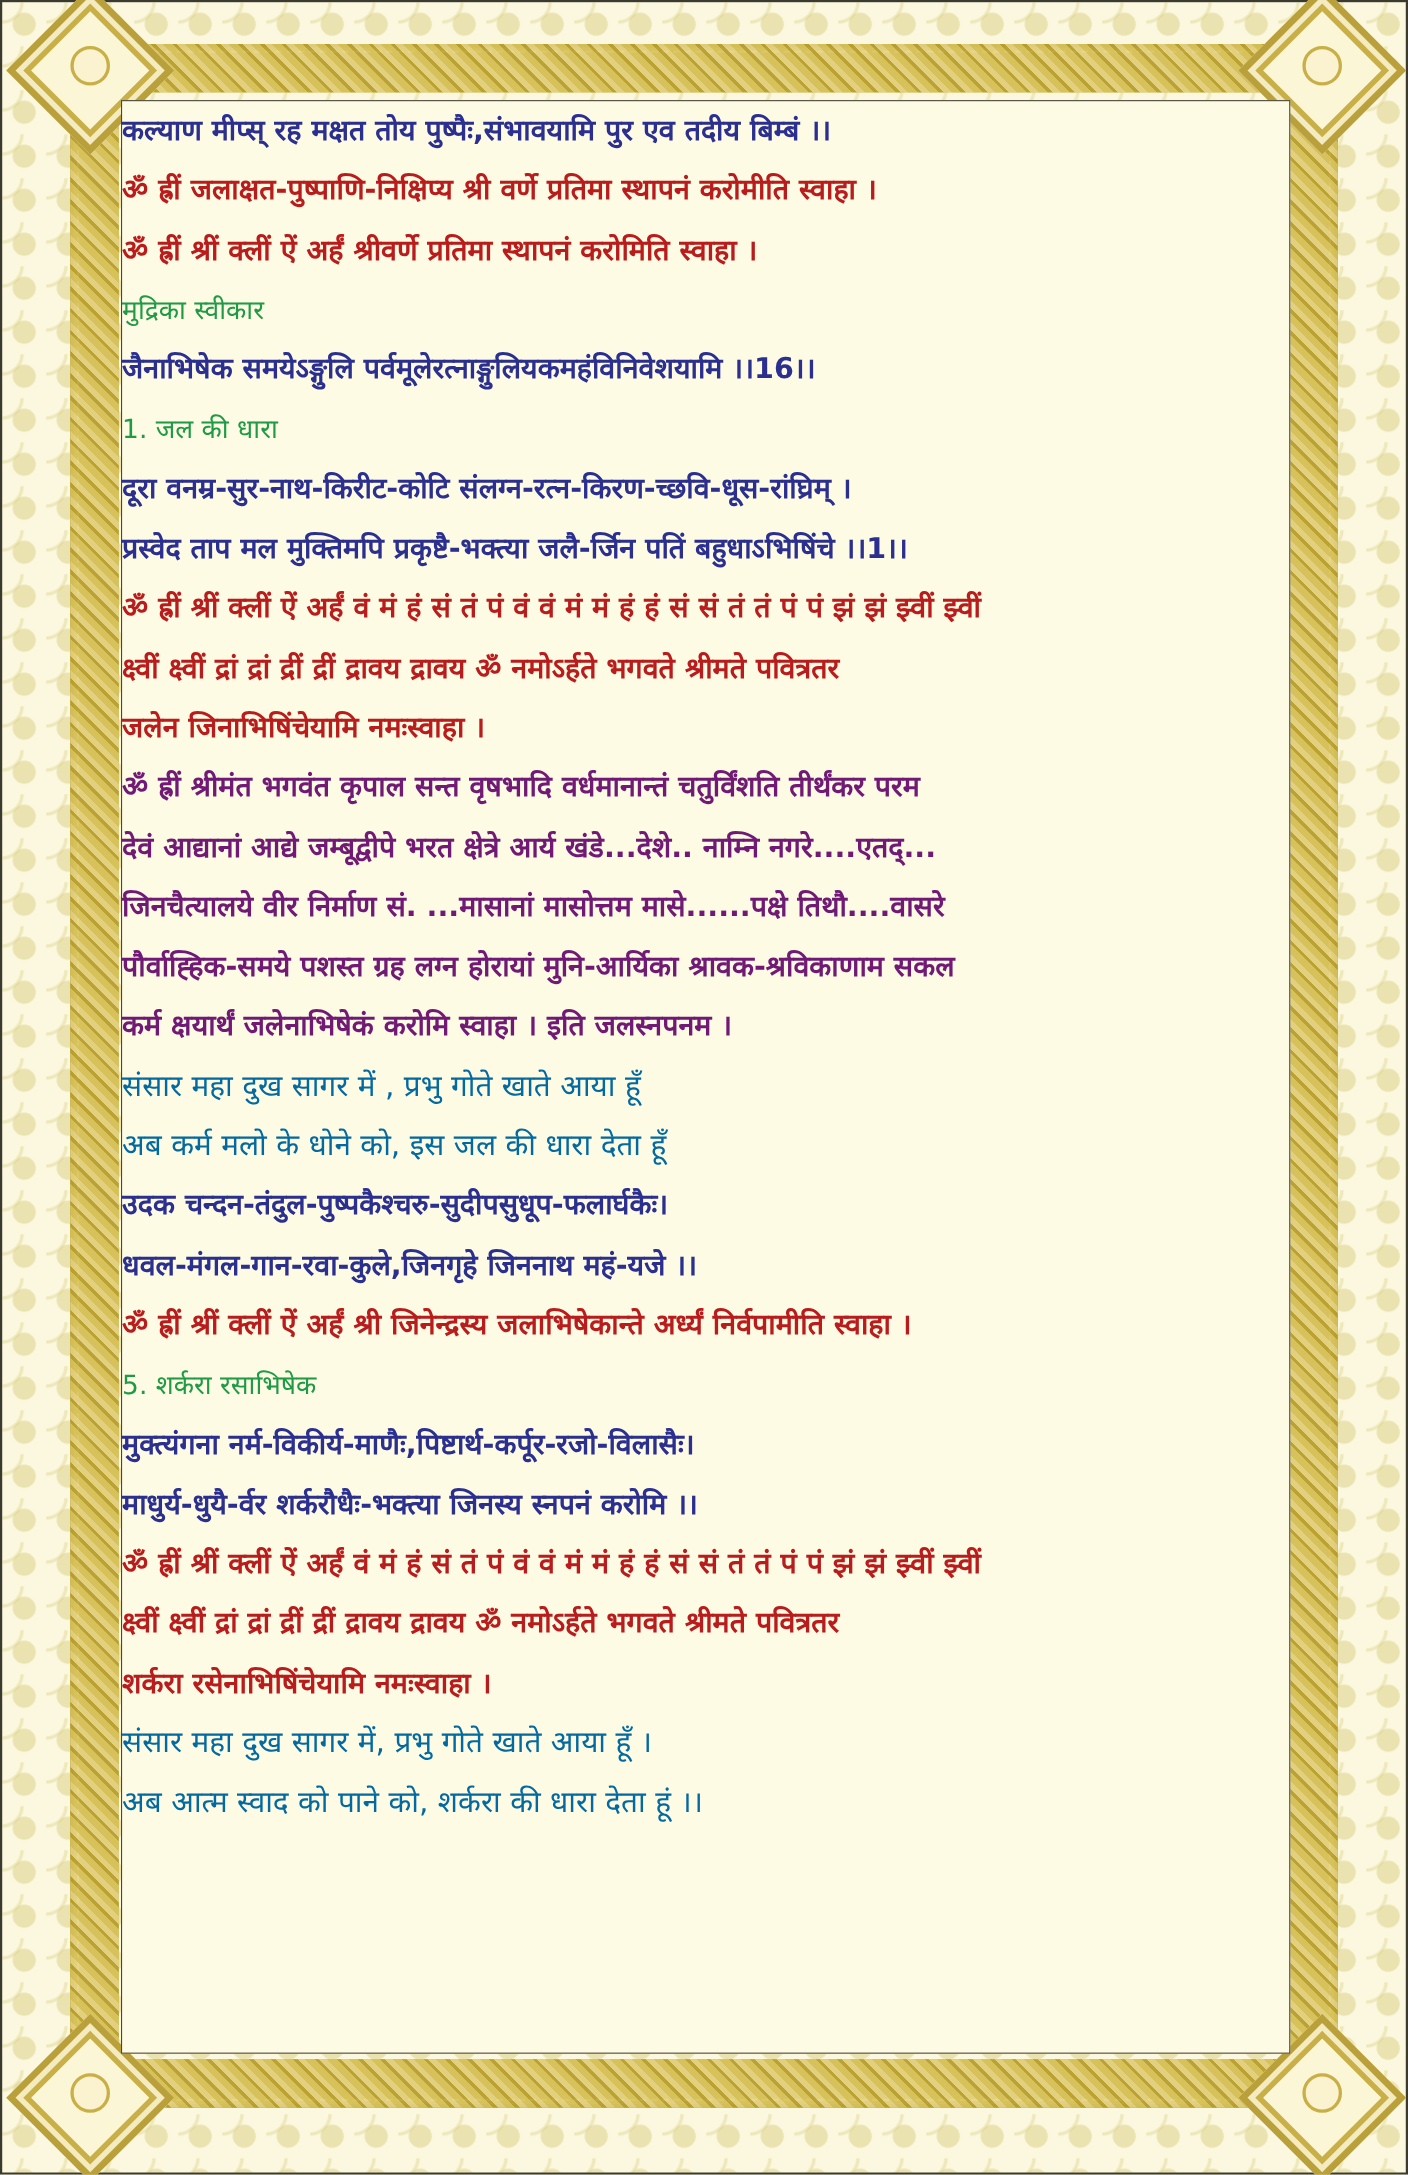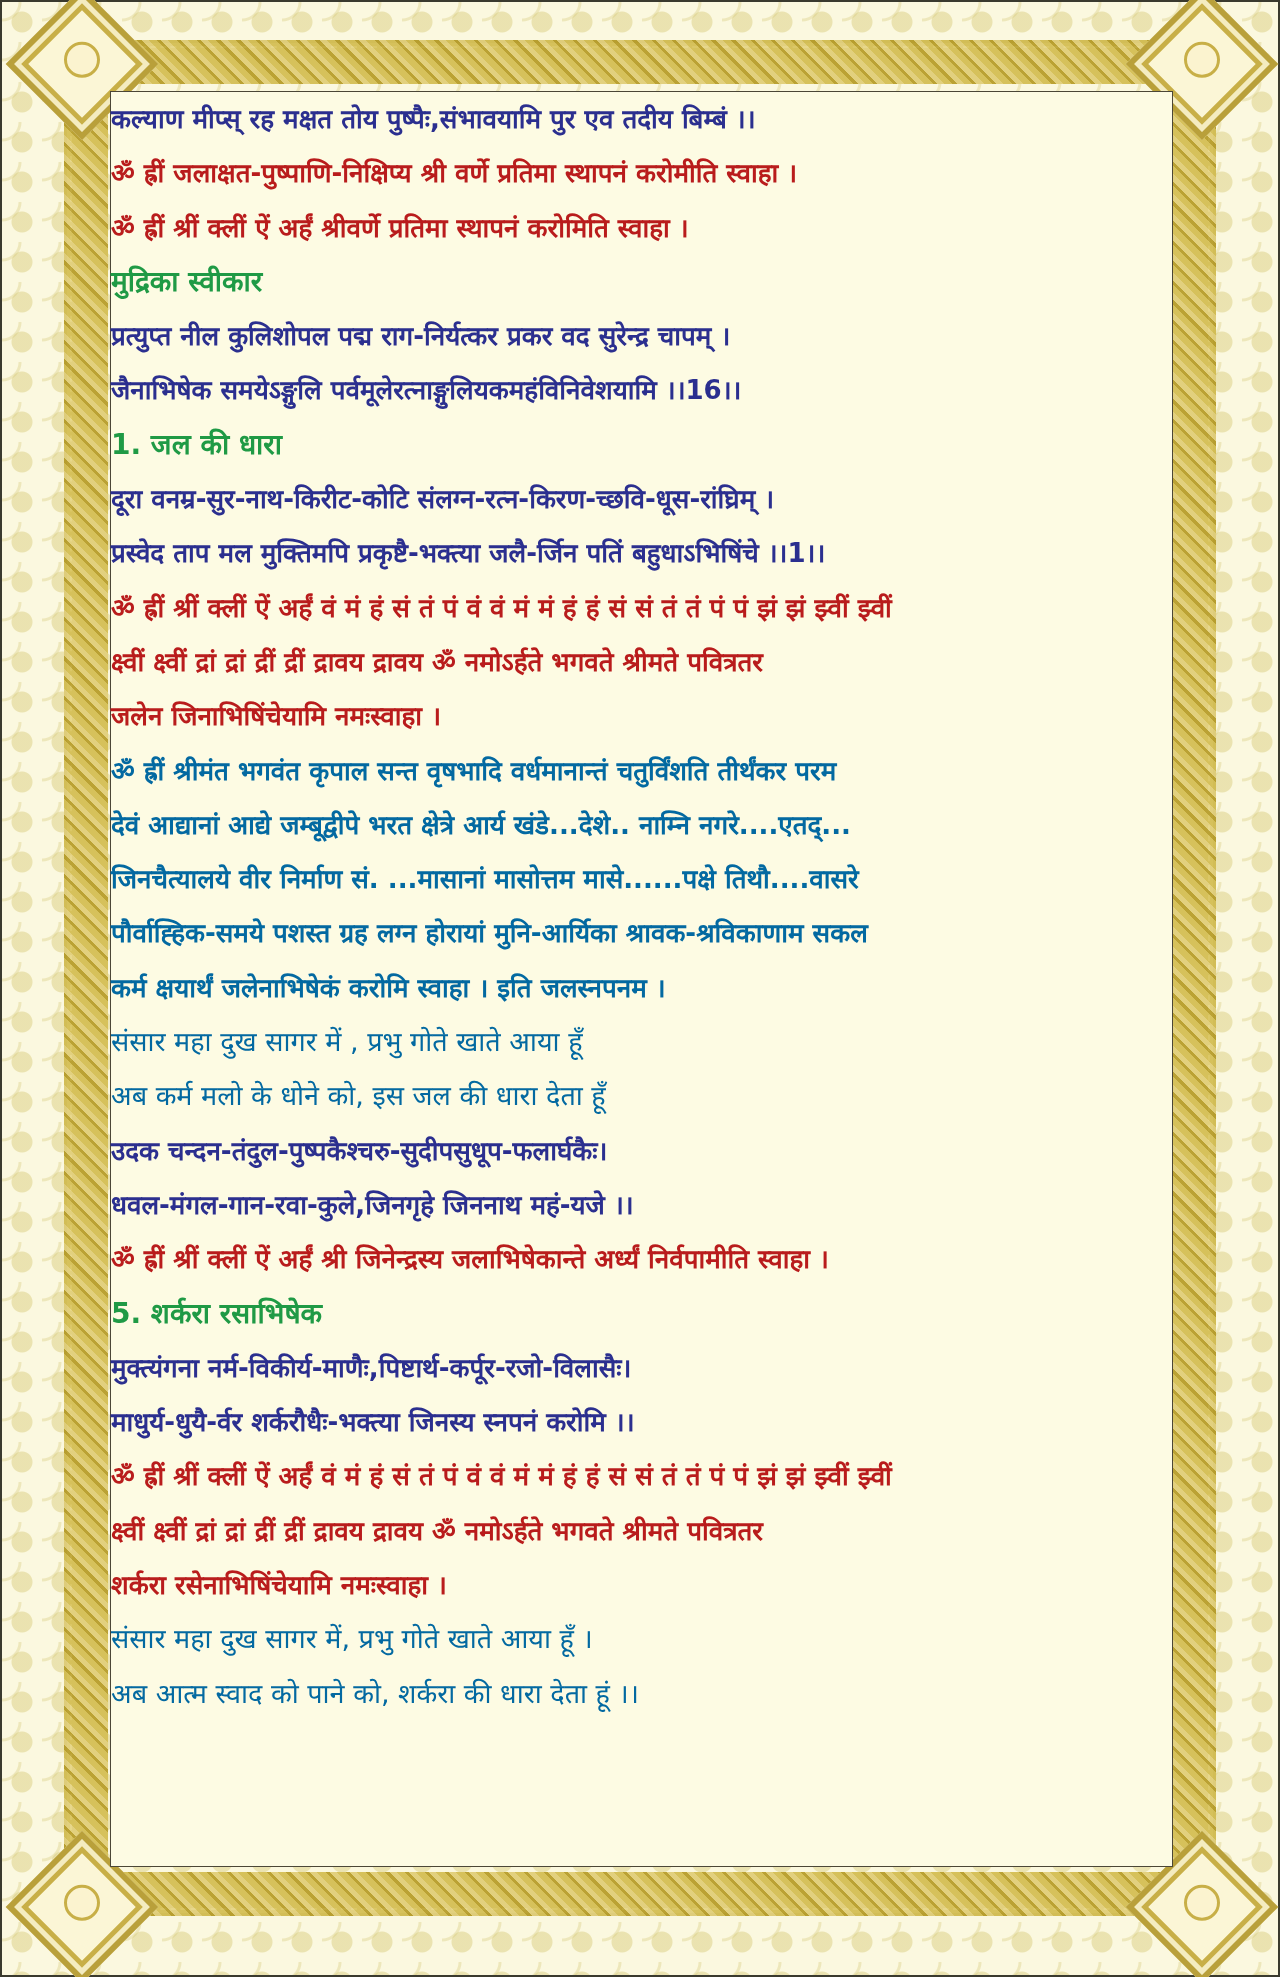--- a/index.html
+++ b/index.html
@@ -61,44 +61,43 @@
   .content {
     position: absolute; left: 111px; top: 92px; width: 1061px;
     text-align: left;
   }
   .line {
     height: 54.3px; line-height: 54px; white-space: nowrap;
     font-size: 26px; font-weight: bold; letter-spacing: 0;
   }
   .blue { color: #2b2f8f; }
   .red { color: #b91c1c; }
-  .green { color: #0369a1; }
+  .green { color: #701a75; }
   .magenta { color: #0369a1; font-weight: normal; font-size: 27px; }
-  .heading { color: #1f9a45; font-size: 28px; font-weight: bold; }
+  .heading { color: #1f9a45; font-size: 24px; font-weight: normal; }
 </style>
 </head>
 <body>
 
 <div class="frame-outer"></div>
 <div class="gold-band"></div>
 <div class="band-pattern"></div>
 
 <div class="corner c-tl"></div>
 <div class="corner c-tr"></div>
 <div class="corner c-bl"></div>
 <div class="corner c-br"></div>
 
 <div class="panel"></div>
 
 <div class="content">
   <div class="line blue">कल्याण मीप्स् रह मक्षत तोय पुष्पैः,संभावयामि पुर एव तदीय बिम्बं ।।</div>
   <div class="line red">ॐ ह्रीं जलाक्षत-पुष्पाणि-निक्षिप्य श्री वर्णे प्रतिमा स्थापनं करोमीति स्वाहा ।</div>
   <div class="line red">ॐ ह्रीं श्रीं क्लीं ऐं अर्हं श्रीवर्णे प्रतिमा स्थापनं करोमिति स्वाहा ।</div>
   <div class="line heading">मुद्रिका स्वीकार</div>
-  <div class="line blue">प्रत्युप्त नील कुलिशोपल पद्म राग-निर्यत्कर प्रकर वद सुरेन्द्र चापम्  ।</div>
   <div class="line blue">जैनाभिषेक समयेऽङ्गुलि पर्वमूलेरत्नाङ्गुलियकमहंविनिवेशयामि ।।16।।</div>
   <div class="line heading">1. जल की धारा</div>
   <div class="line blue">दूरा वनम्र-सुर-नाथ-किरीट-कोटि संलग्न-रत्न-किरण-च्छवि-धूस-रांघ्रिम्  ।</div>
   <div class="line blue">प्रस्वेद ताप मल मुक्तिमपि प्रकृष्टै-भक्त्या जलै-र्जिन पतिं बहुधाऽभिषिंचे ।।1।।</div>
   <div class="line red">ॐ ह्रीं श्रीं क्लीं ऐं अर्हं वं मं हं सं तं पं वं वं मं मं हं हं सं सं तं तं पं पं झं झं झ्वीं झ्वीं</div>
   <div class="line red">क्ष्वीं क्ष्वीं द्रां द्रां द्रीं द्रीं द्रावय द्रावय ॐ नमोऽर्हते भगवते श्रीमते पवित्रतर</div>
   <div class="line red">जलेन जिनाभिषिंचेयामि नमःस्वाहा ।</div>
   <div class="line green">ॐ ह्रीं श्रीमंत भगवंत कृपाल सन्त वृषभादि वर्धमानान्तं चतुर्विंशति तीर्थंकर परम</div>
   <div class="line green">देवं आद्यानां आद्ये जम्बूद्वीपे भरत क्षेत्रे आर्य खंडे...देशे.. नाम्नि नगरे....एतद्...</div>
   <div class="line green">जिनचैत्यालये वीर निर्माण सं. ...मासानां मासोत्तम मासे......पक्षे तिथौ....वासरे</div>

